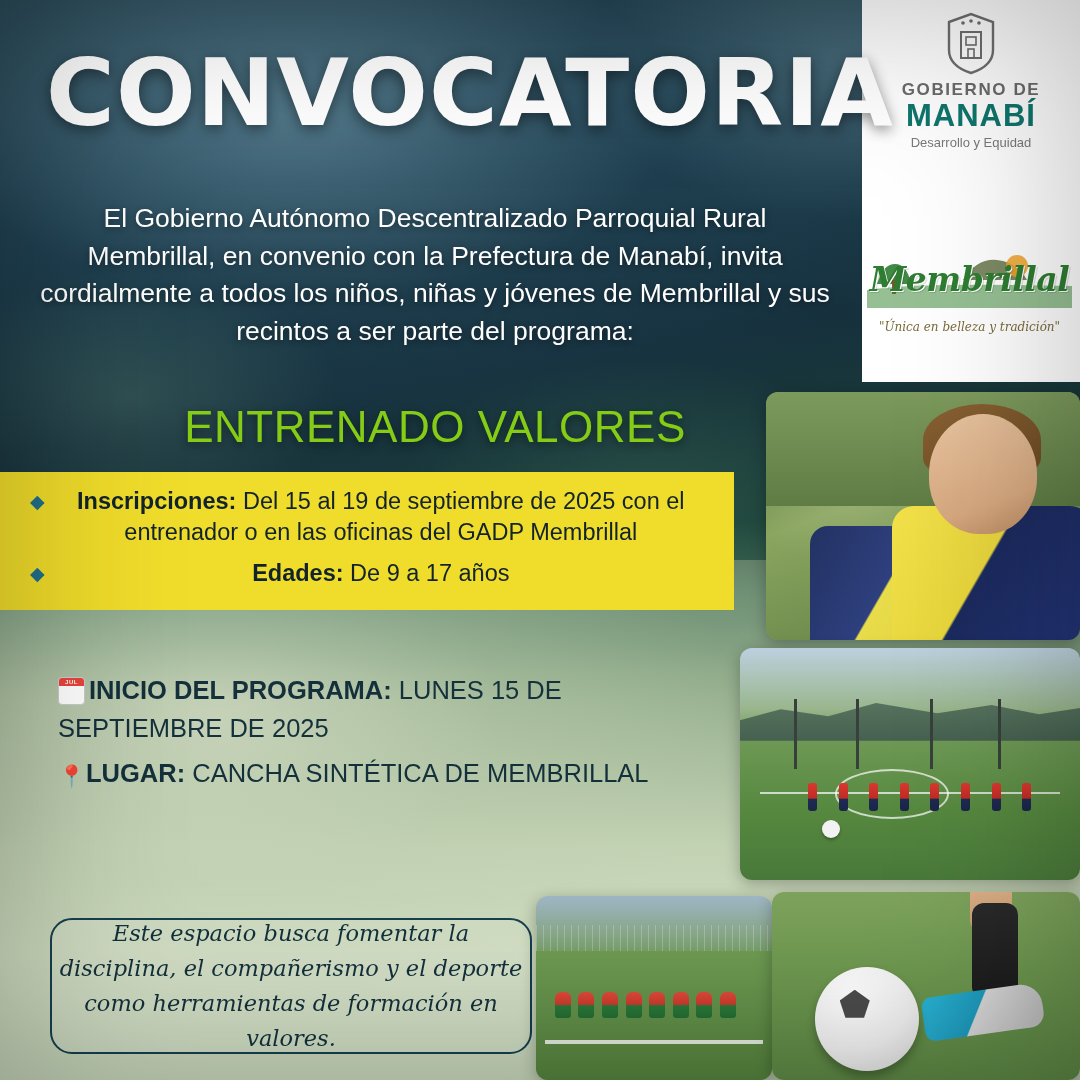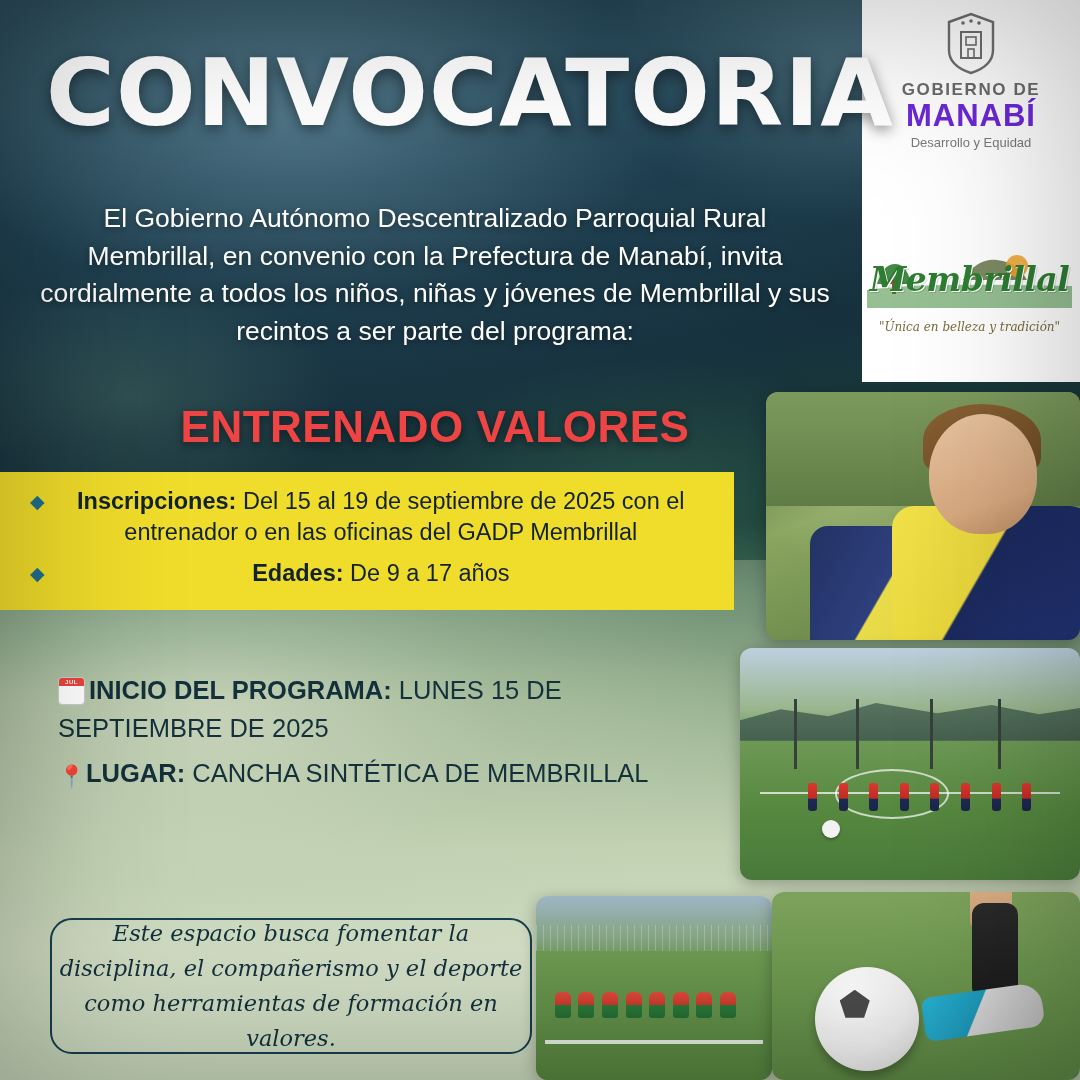--- a/index.html
+++ b/index.html
@@ -70,21 +70,21 @@
   }
   .manabi-shield {
     width: 56px; height: 66px;
     margin: 0 auto 4px auto;
     position: relative;
   }
   .manabi-line1 {
     font-size: 17px; letter-spacing: 1.6px; font-weight: 600; color: #6b6b6b;
   }
   .manabi-line2 {
-    font-size: 31px; letter-spacing: 1px; font-weight: 700; color: #6d28d9; line-height: 1.05;
+    font-size: 31px; letter-spacing: 1px; font-weight: 700; color: #0f766e; line-height: 1.05;
   }
   .manabi-line3 {
     font-size: 13px; color: #7a7a7a; margin-top: 2px;
   }
   .membrillal-logo{
     position:absolute;
     right: 8px; top: 238px;
     width: 205px;
     text-align:center;
   }
@@ -139,22 +139,22 @@
     line-height: 1.42;
     text-shadow: 0 2px 6px rgba(0,0,0,0.45);
   }
 
   
   .program-name {
     position: absolute;
     left: 40px; top: 402px;
     width: 790px;
     text-align: center;
-    color: #ef4444;
-    font-weight: 700;
+    color: #84cc16;
+    font-weight: 400;
     font-size: 44px;
     letter-spacing: 0.5px;
     text-shadow: 0 3px 8px rgba(0,0,0,0.45);
   }
 
   
   .yellow-band {
     position: absolute;
     left: 0; top: 472px;
     width: 734px; height: 138px;

